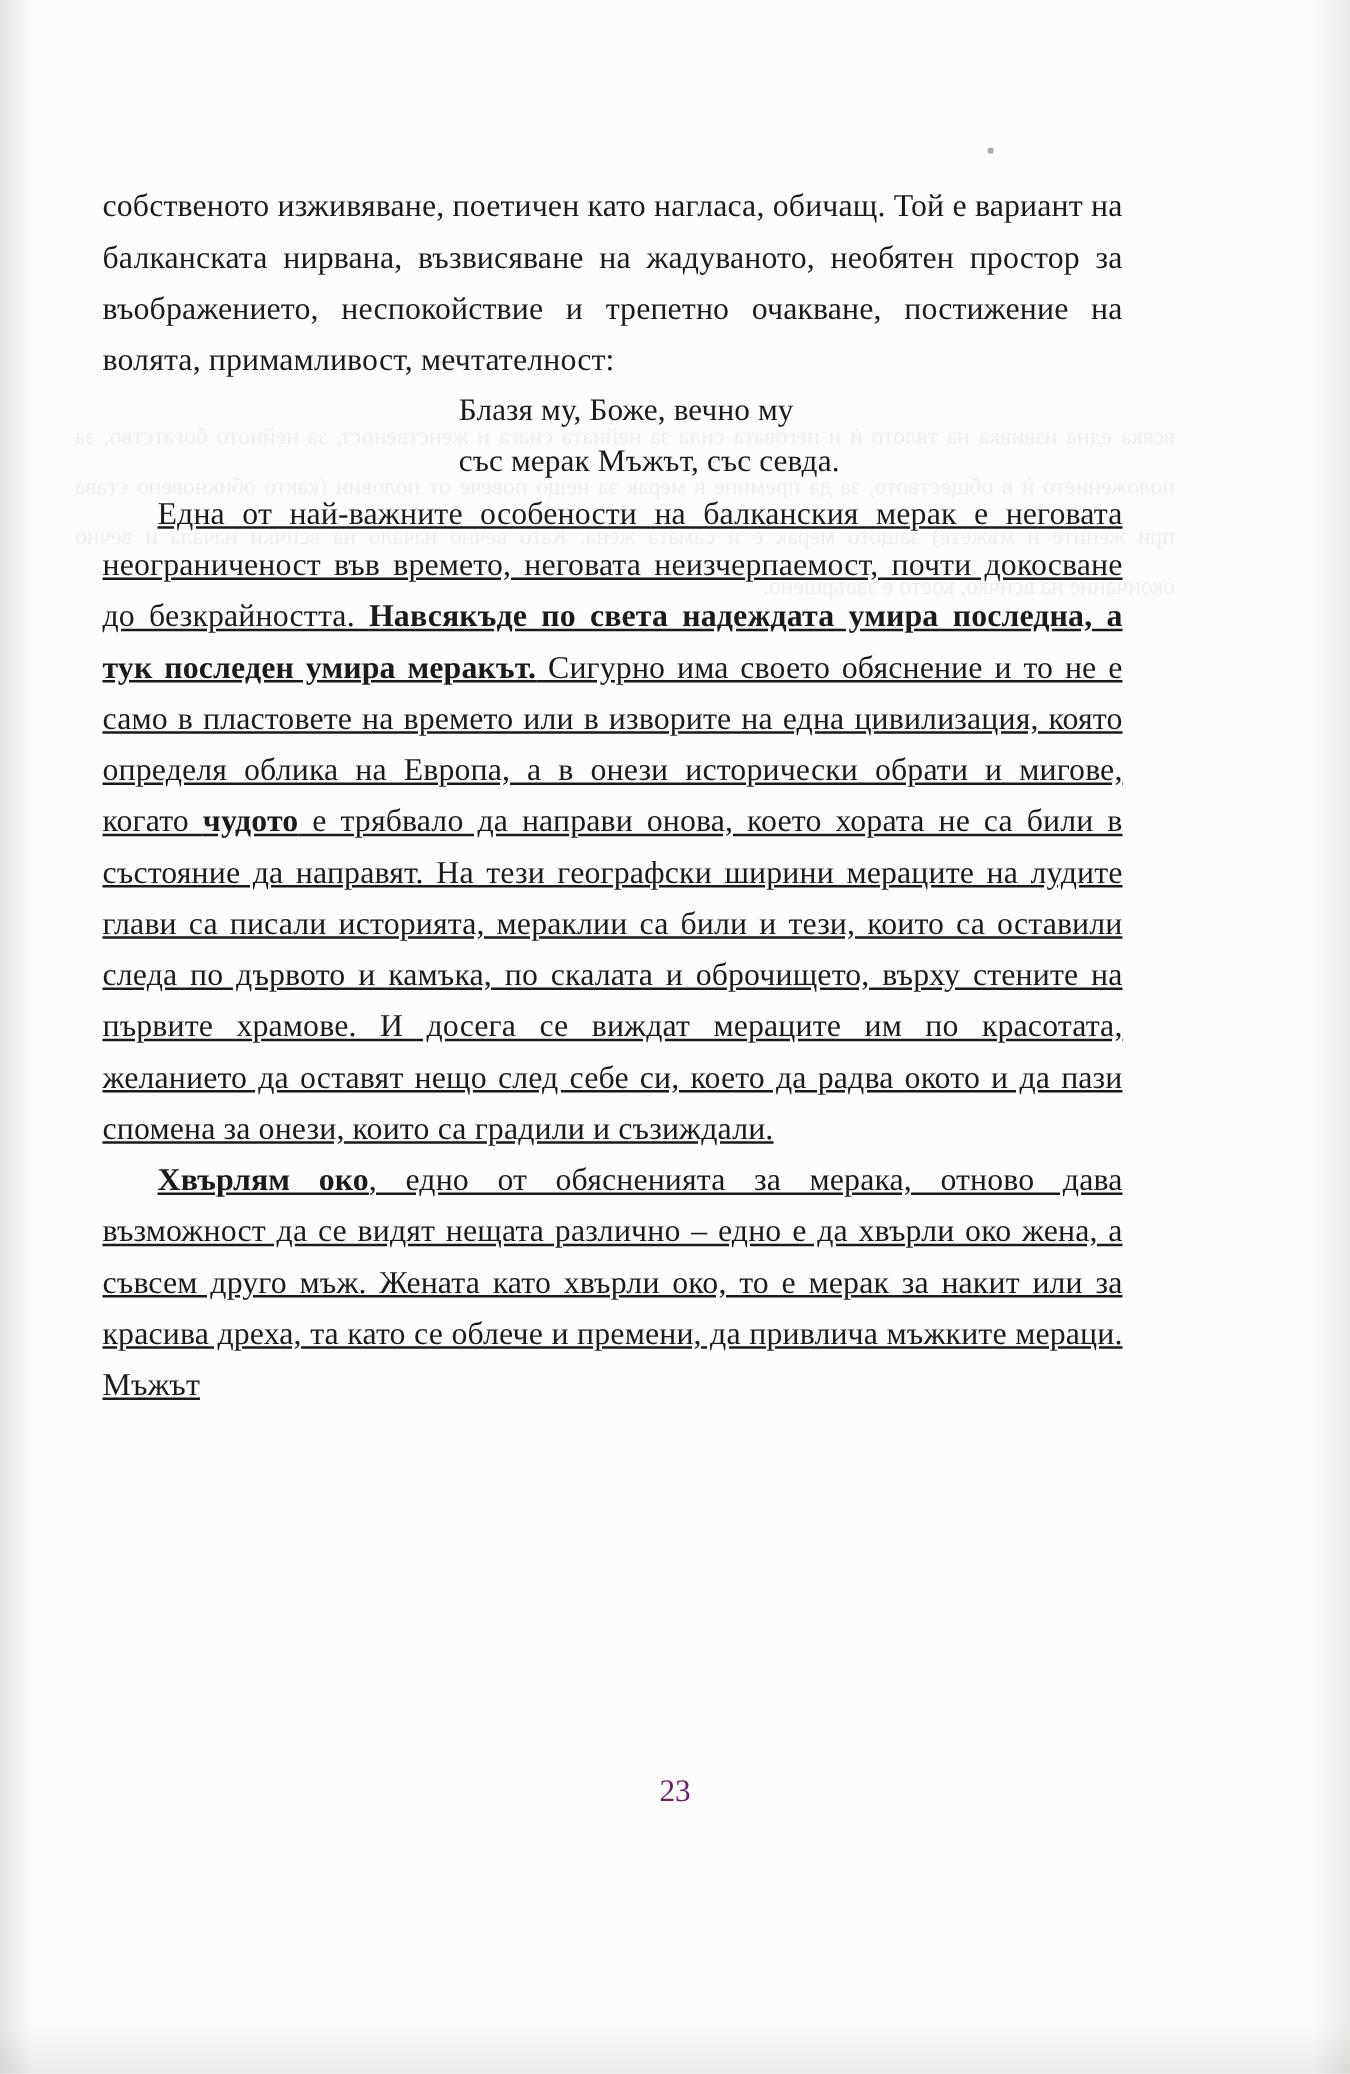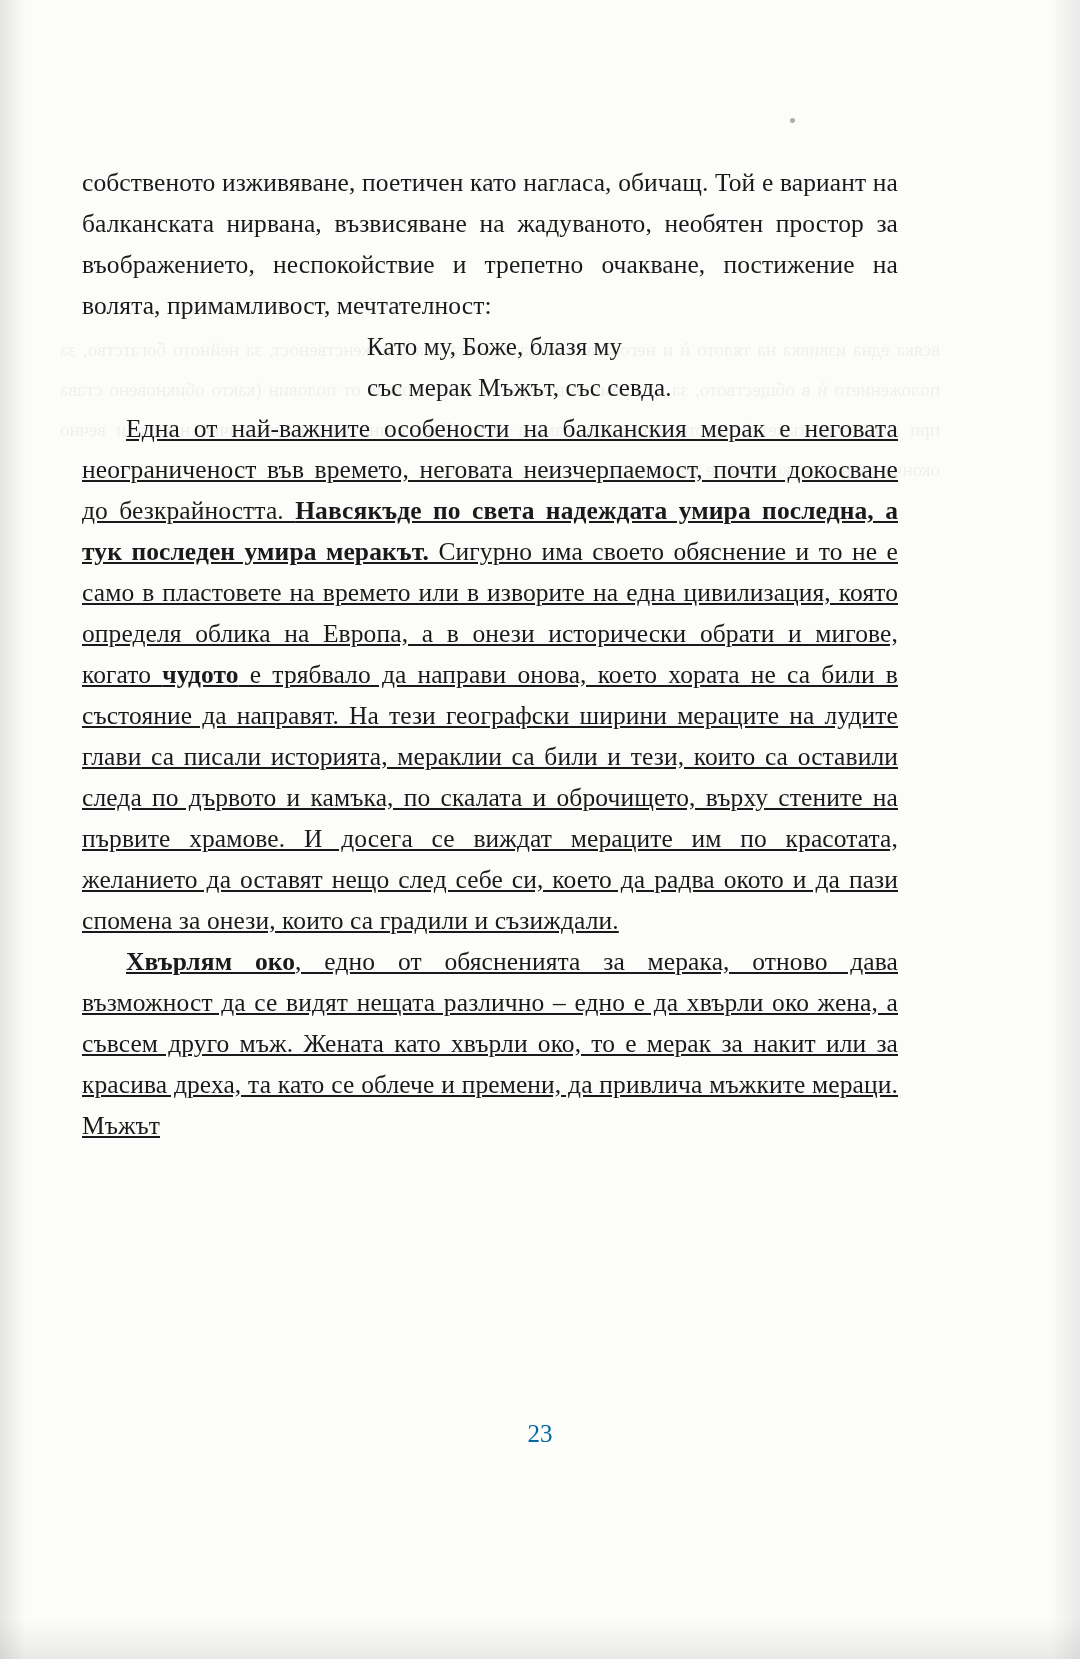--- a/index.html
+++ b/index.html
@@ -36,21 +36,21 @@
     line-height: 40px;
     text-align: justify;
     transform: scaleX(-1);
     filter: blur(0.4px);
     pointer-events: none;
     user-select: none;
   }
   .content {
     position: absolute;
     left: 82px;
-    top: 162px;
+    top: 144px;
     width: 816px;
   }
   p {
     margin: 0;
     font-size: 25.5px;
     line-height: 41px;
     text-align: justify;
     text-justify: inter-word;
     letter-spacing: 0.1px;
   }
@@ -71,21 +71,21 @@
   b, strong {
     font-weight: 700;
   }
   .folio {
     position: absolute;
     left: 0;
     top: 1420px;
     width: 1080px;
     text-align: center;
     font-size: 25px;
-    color: #0369a1;
+    color: #701a75;
   }
   .stain {
     position: absolute;
     border-radius: 50%;
     pointer-events: none;
   }
   .dot1 {
     left: 790px; top: 118px; width: 5px; height: 5px; background: #9a9a93; opacity: .8;
   }
   .edge-shadow {
@@ -114,21 +114,21 @@
 
   <div class="bleed">всяка една извивка на тялото ѝ и неговата сила за нейната снага и женственост, за нейното богатство, за положението ѝ в обществото, за да премине в мерак за нещо повече от половин (както обикновено става при жените и мъжете) защото мерак е и самата жена. Като вечно начало на всички начала и вечно окончание на всичко, което е завършено.</div>
 
   <div class="stain dot1"></div>
 
   <div class="content">
 
     <p>собственото изживяване, поетичен като нагласа, обичащ. Той е вариант на балканската нирвана, възвисяване на жадуваното, необятен простор за въображението, неспокойствие и трепетно очакване, постижение на волята, примамливост, мечтателност:</p>
 
     <div>
-      <p class="verse">Като му, Боже, блазя му</p>
+      <p class="verse">Блазя му, Боже, вечно му</p>
       <p class="verse">със мерак Мъжът, със севда.</p>
     </div>
 
     <p class="indent"><span>Една от най-важните особености на балканския мерак е неговата неограниченост във времето, неговата неизчерпаемост, почти докосване до безкрайността. </span><b>Навсякъде по света надеждата умира последна, а тук последен умира меракът.</b><span> Сигурно има своето обяснение и то не е само в пластовете на времето или в изворите на една цивилизация, която определя облика на Европа, а в онези исторически обрати и мигове, когато </span><b>чудото</b><span> е трябвало да направи онова, което хората не са били в състояние да направят. На тези географски ширини мераците на лудите глави са писали историята, мераклии са били и тези, които са оставили следа по дървото и камъка, по скалата и оброчището, върху стените на първите храмове. И досега се виждат мераците им по красотата, желанието да оставят нещо след себе си, което да радва окото и да пази спомена за онези, които са градили и съзиждали.</span></p>
 
     <p class="indent"><b>Хвърлям око</b><span>, едно от обясненията за мерака, отново дава възможност да се видят нещата различно – едно е да хвърли око жена, а съвсем друго мъж. Жената като хвърли око, то е мерак за накит или за красива дреха, та като се облече и премени, да привлича мъжките мераци. Мъжът</span></p>
 
   </div>
 
   <div class="folio">23</div>

